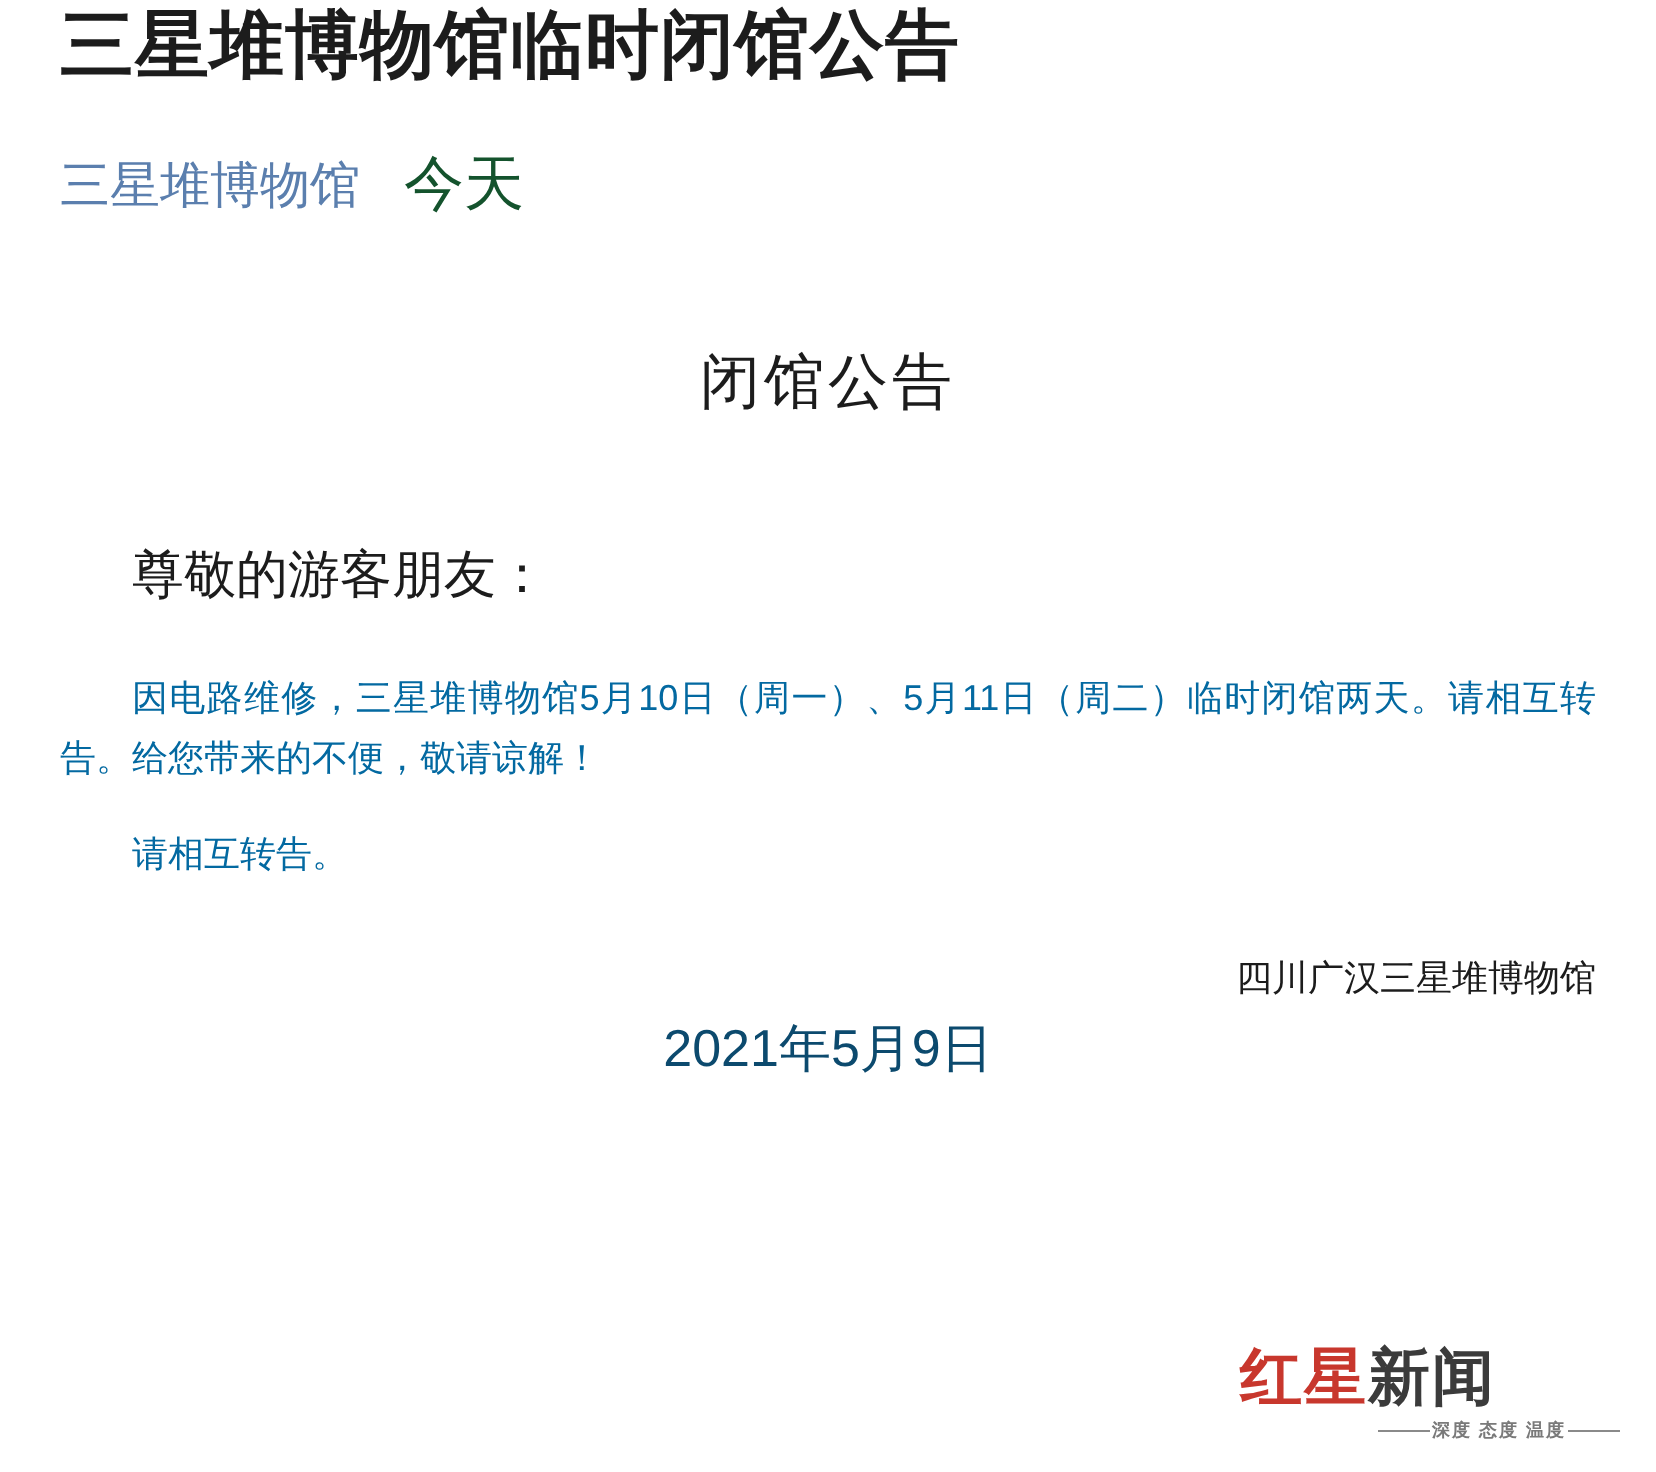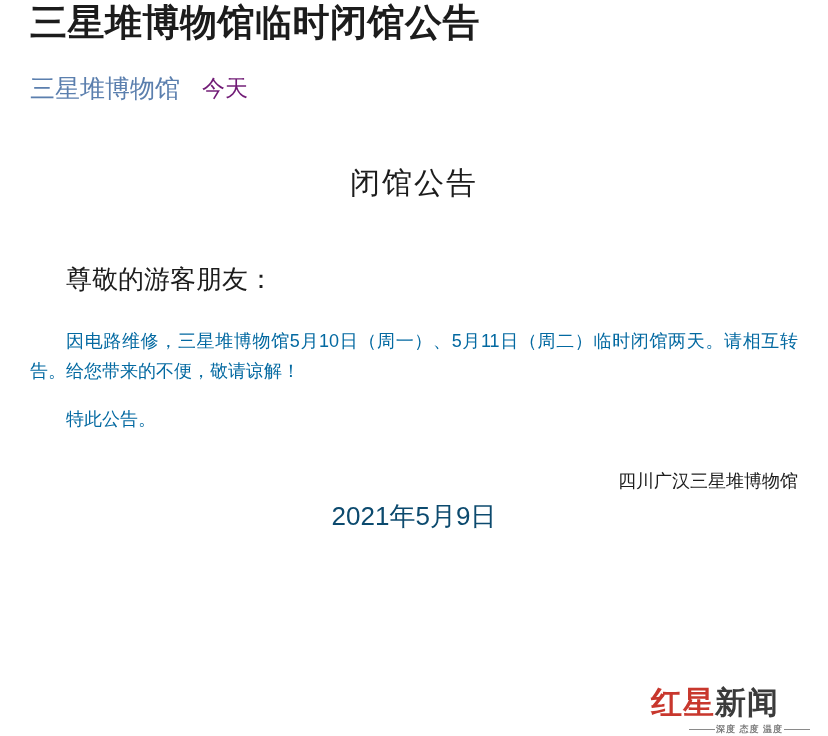--- a/index.html
+++ b/index.html
@@ -34,22 +34,22 @@
     margin-top: 26px;
     display: flex;
     align-items: center;
     gap: 22px;
   }
   .meta-account {
     font-size: 25px;
     color: #5b7fae;
   }
   .meta-time {
-    font-size: 23px;
-    color: #701a75;
+    font-size: 30px;
+    color: #14532d;
   }
   .body-wrap {
     margin-top: 46px;
   }
   .notice-heading {
     text-align: center;
     font-size: 30px;
     font-weight: normal;
     color: #1c1c1c;
     letter-spacing: 2px;
@@ -86,23 +86,23 @@
   }
   .sign-date {
     text-align: center;
     font-size: 26px;
     color: #0c4a6e;
     line-height: 1.55;
   }
   .watermark {
     position: absolute;
     right: 18px;
-    bottom: 0;
+    bottom: 14px;
     width: 190px;
-    text-align: center;
+    text-align: left;
     pointer-events: none;
   }
   .wm-main {
     font-size: 31px;
     font-weight: bold;
     color: #c8372d;
     letter-spacing: 1px;
     line-height: 1.05;
     white-space: nowrap;
   }
@@ -143,21 +143,21 @@
   </div>
 
   <div class="body-wrap">
 
     <div class="notice-heading">闭馆公告</div>
 
     <div class="salutation">尊敬的游客朋友：</div>
 
     <p class="para indent">因电路维修，三星堆博物馆5月10日（周一）、5月11日（周二）临时闭馆两天。请相互转告。给您带来的不便，敬请谅解！</p>
 
-    <p class="para para-tight indent">特此公告。</p>
+    <p class="para para-tight indent">请相互转告。</p>
 
     <div class="signature">四川广汉三星堆博物馆</div>
 
     <div class="sign-date">2021年5月9日</div>
 
   </div>
 
   <div class="watermark">
     <div class="wm-main">
       <span>红星</span><span class="wm-dark">新闻</span>

